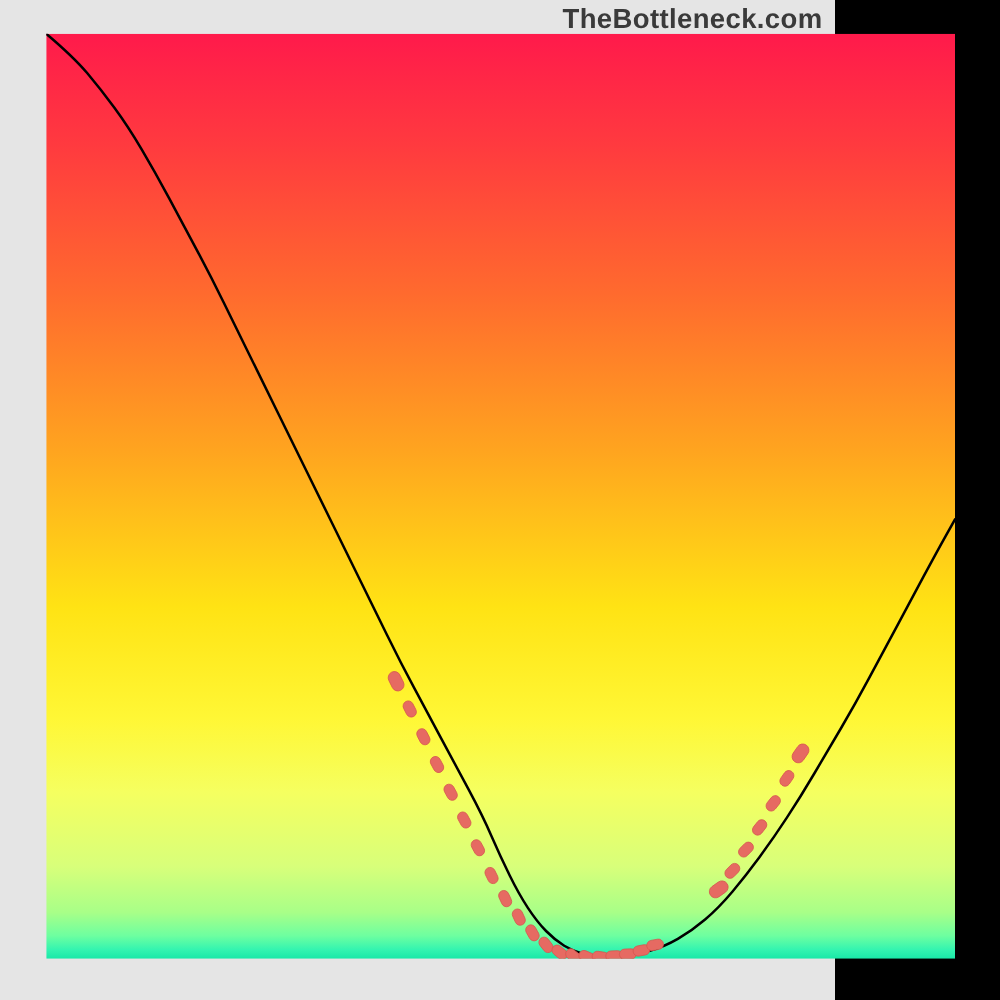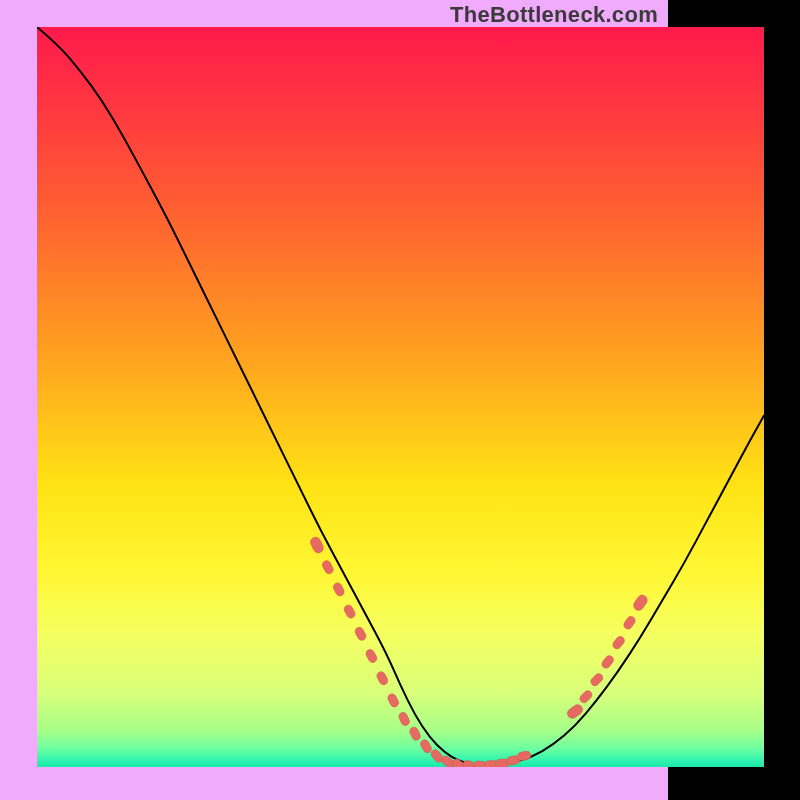--- a/index.html
+++ b/index.html
@@ -8,21 +8,21 @@
     width: 800px;
     height: 800px;
     overflow: hidden;
     background: #000;
     font-family: Arial, Helvetica, sans-serif;
   }
   .frame {
     position: relative;
     width: 668px;
     height: 800px;
-    background: #f0abfc;
+    background: #e5e5e5;
   }
   .watermark {
     position: absolute;
     top: 2px;
     right: 10px;
     z-index: 5;
     color: #3a3a3a;
     font-size: 22px;
     font-weight: 600;
     letter-spacing: 0.3px;

